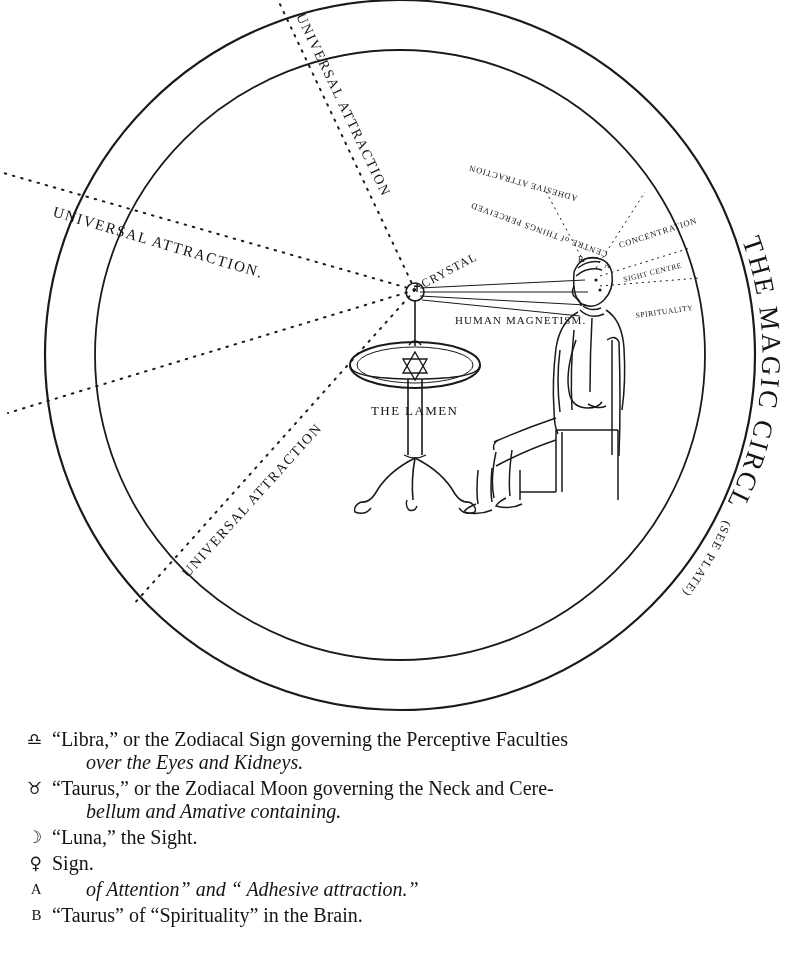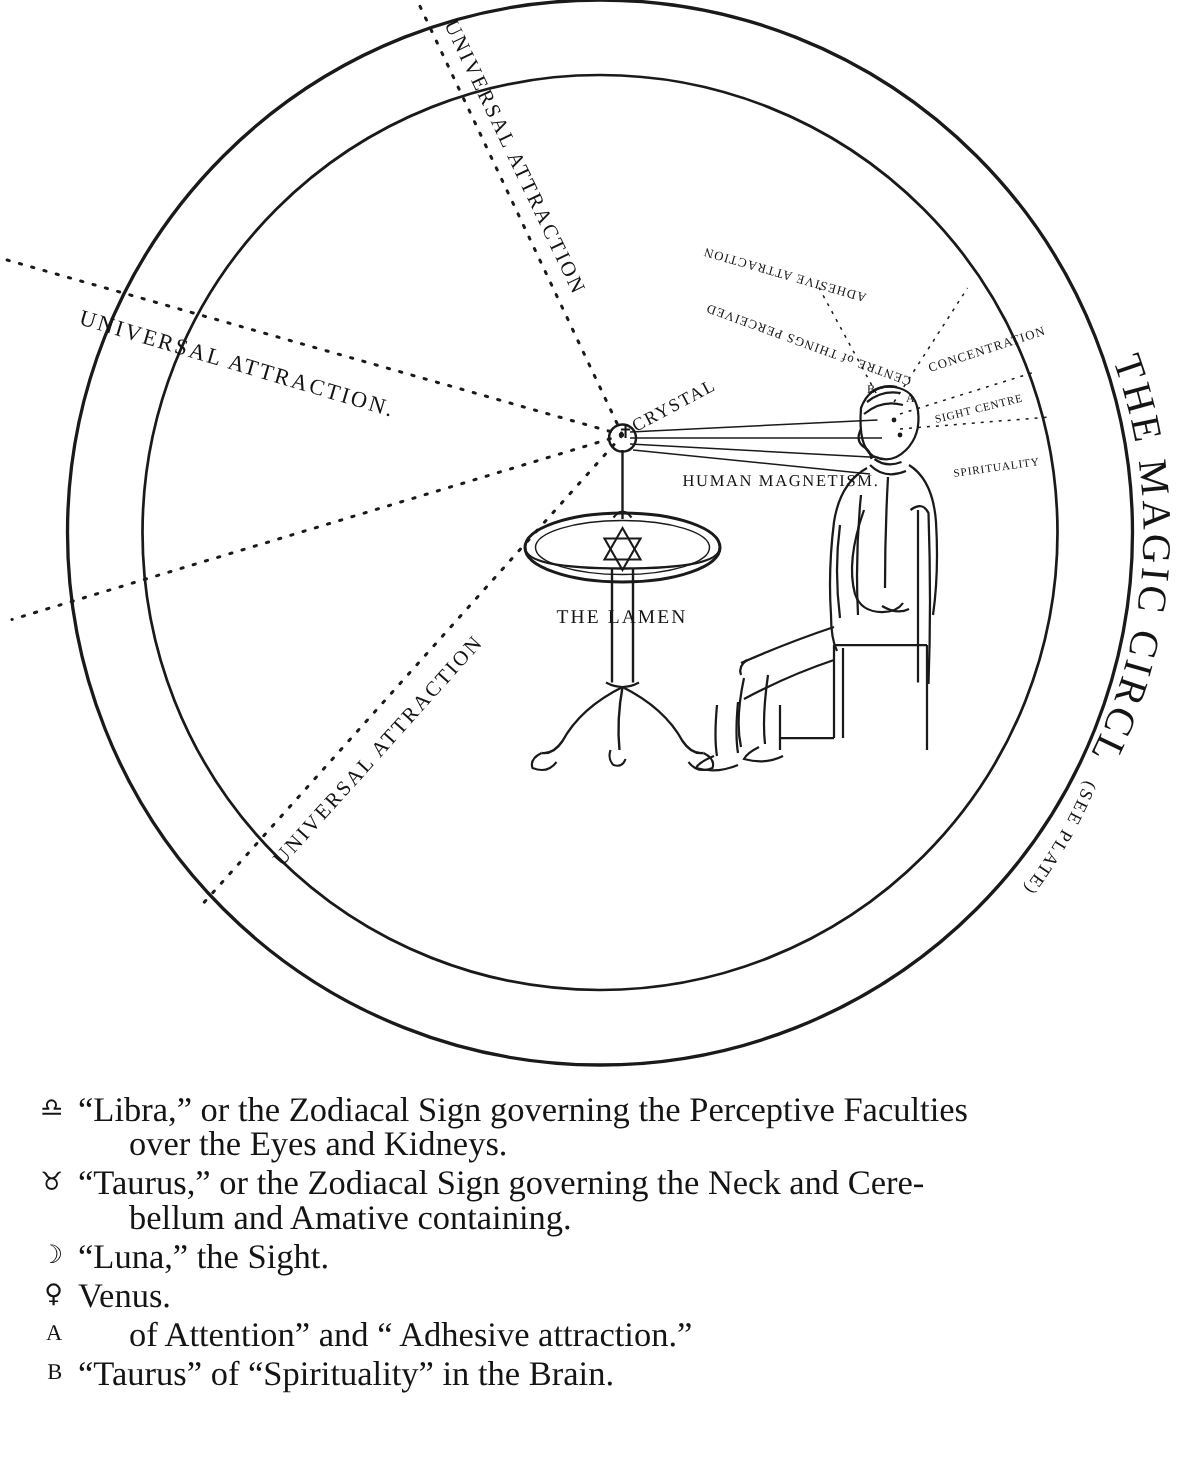--- a/index.html
+++ b/index.html
@@ -49,25 +49,25 @@
     font-size: 17px;
     line-height: 23px;
     font-family: "DejaVu Sans", sans-serif;
   }
   .legend-sym.letter {
     font-family: "Liberation Serif", serif;
     font-size: 15px;
     letter-spacing: .5px;
   }
   .legend-text {
-    font-size: 23px;
+    font-size: 20px;
     line-height: 23px;
     max-width: 690px;
   }
-  .legend-text .ind { display: block; padding-left: 34px; }
+  .legend-text .ind { display: block; padding-left: 34px; font-style: italic; }
 
   
   .dtext {
     font-family: "Liberation Serif", serif;
     fill: #141414;
   }
 </style>
 </head>
 <body>
 
@@ -204,29 +204,29 @@
   </svg>
 </div>
 
 <div id="legend">
     <div class="legend-row">
       <div class="legend-sym">♎</div>
       <div class="legend-text"><span>“Libra,” or the Zodiacal Sign governing the Perceptive Faculties</span><span class="ind">over the Eyes and Kidneys.</span></div>
     </div>
     <div class="legend-row">
       <div class="legend-sym">♉</div>
-      <div class="legend-text"><span>“Taurus,” or the Zodiacal Sign governing the Neck and Cere-</span><span class="ind">bellum and Amative containing.</span></div>
+      <div class="legend-text"><span>“Taurus,” or the Zodiacal Moon governing the Neck and Cere-</span><span class="ind">bellum and Amative containing.</span></div>
     </div>
     <div class="legend-row">
       <div class="legend-sym">☽</div>
       <div class="legend-text"><span>“Luna,” the Sight.</span></div>
     </div>
     <div class="legend-row">
       <div class="legend-sym">♀</div>
-      <div class="legend-text"><span>Venus.</span></div>
+      <div class="legend-text"><span>Sign.</span></div>
     </div>
     <div class="legend-row">
       <div class="legend-sym letter">A</div>
       <div class="legend-text"><span class="ind">of Attention” and “ Adhesive attraction.”</span></div>
     </div>
     <div class="legend-row">
       <div class="legend-sym letter">B</div>
       <div class="legend-text"><span>“Taurus” of “Spirituality” in the Brain.</span></div>
     </div>
   </div>

